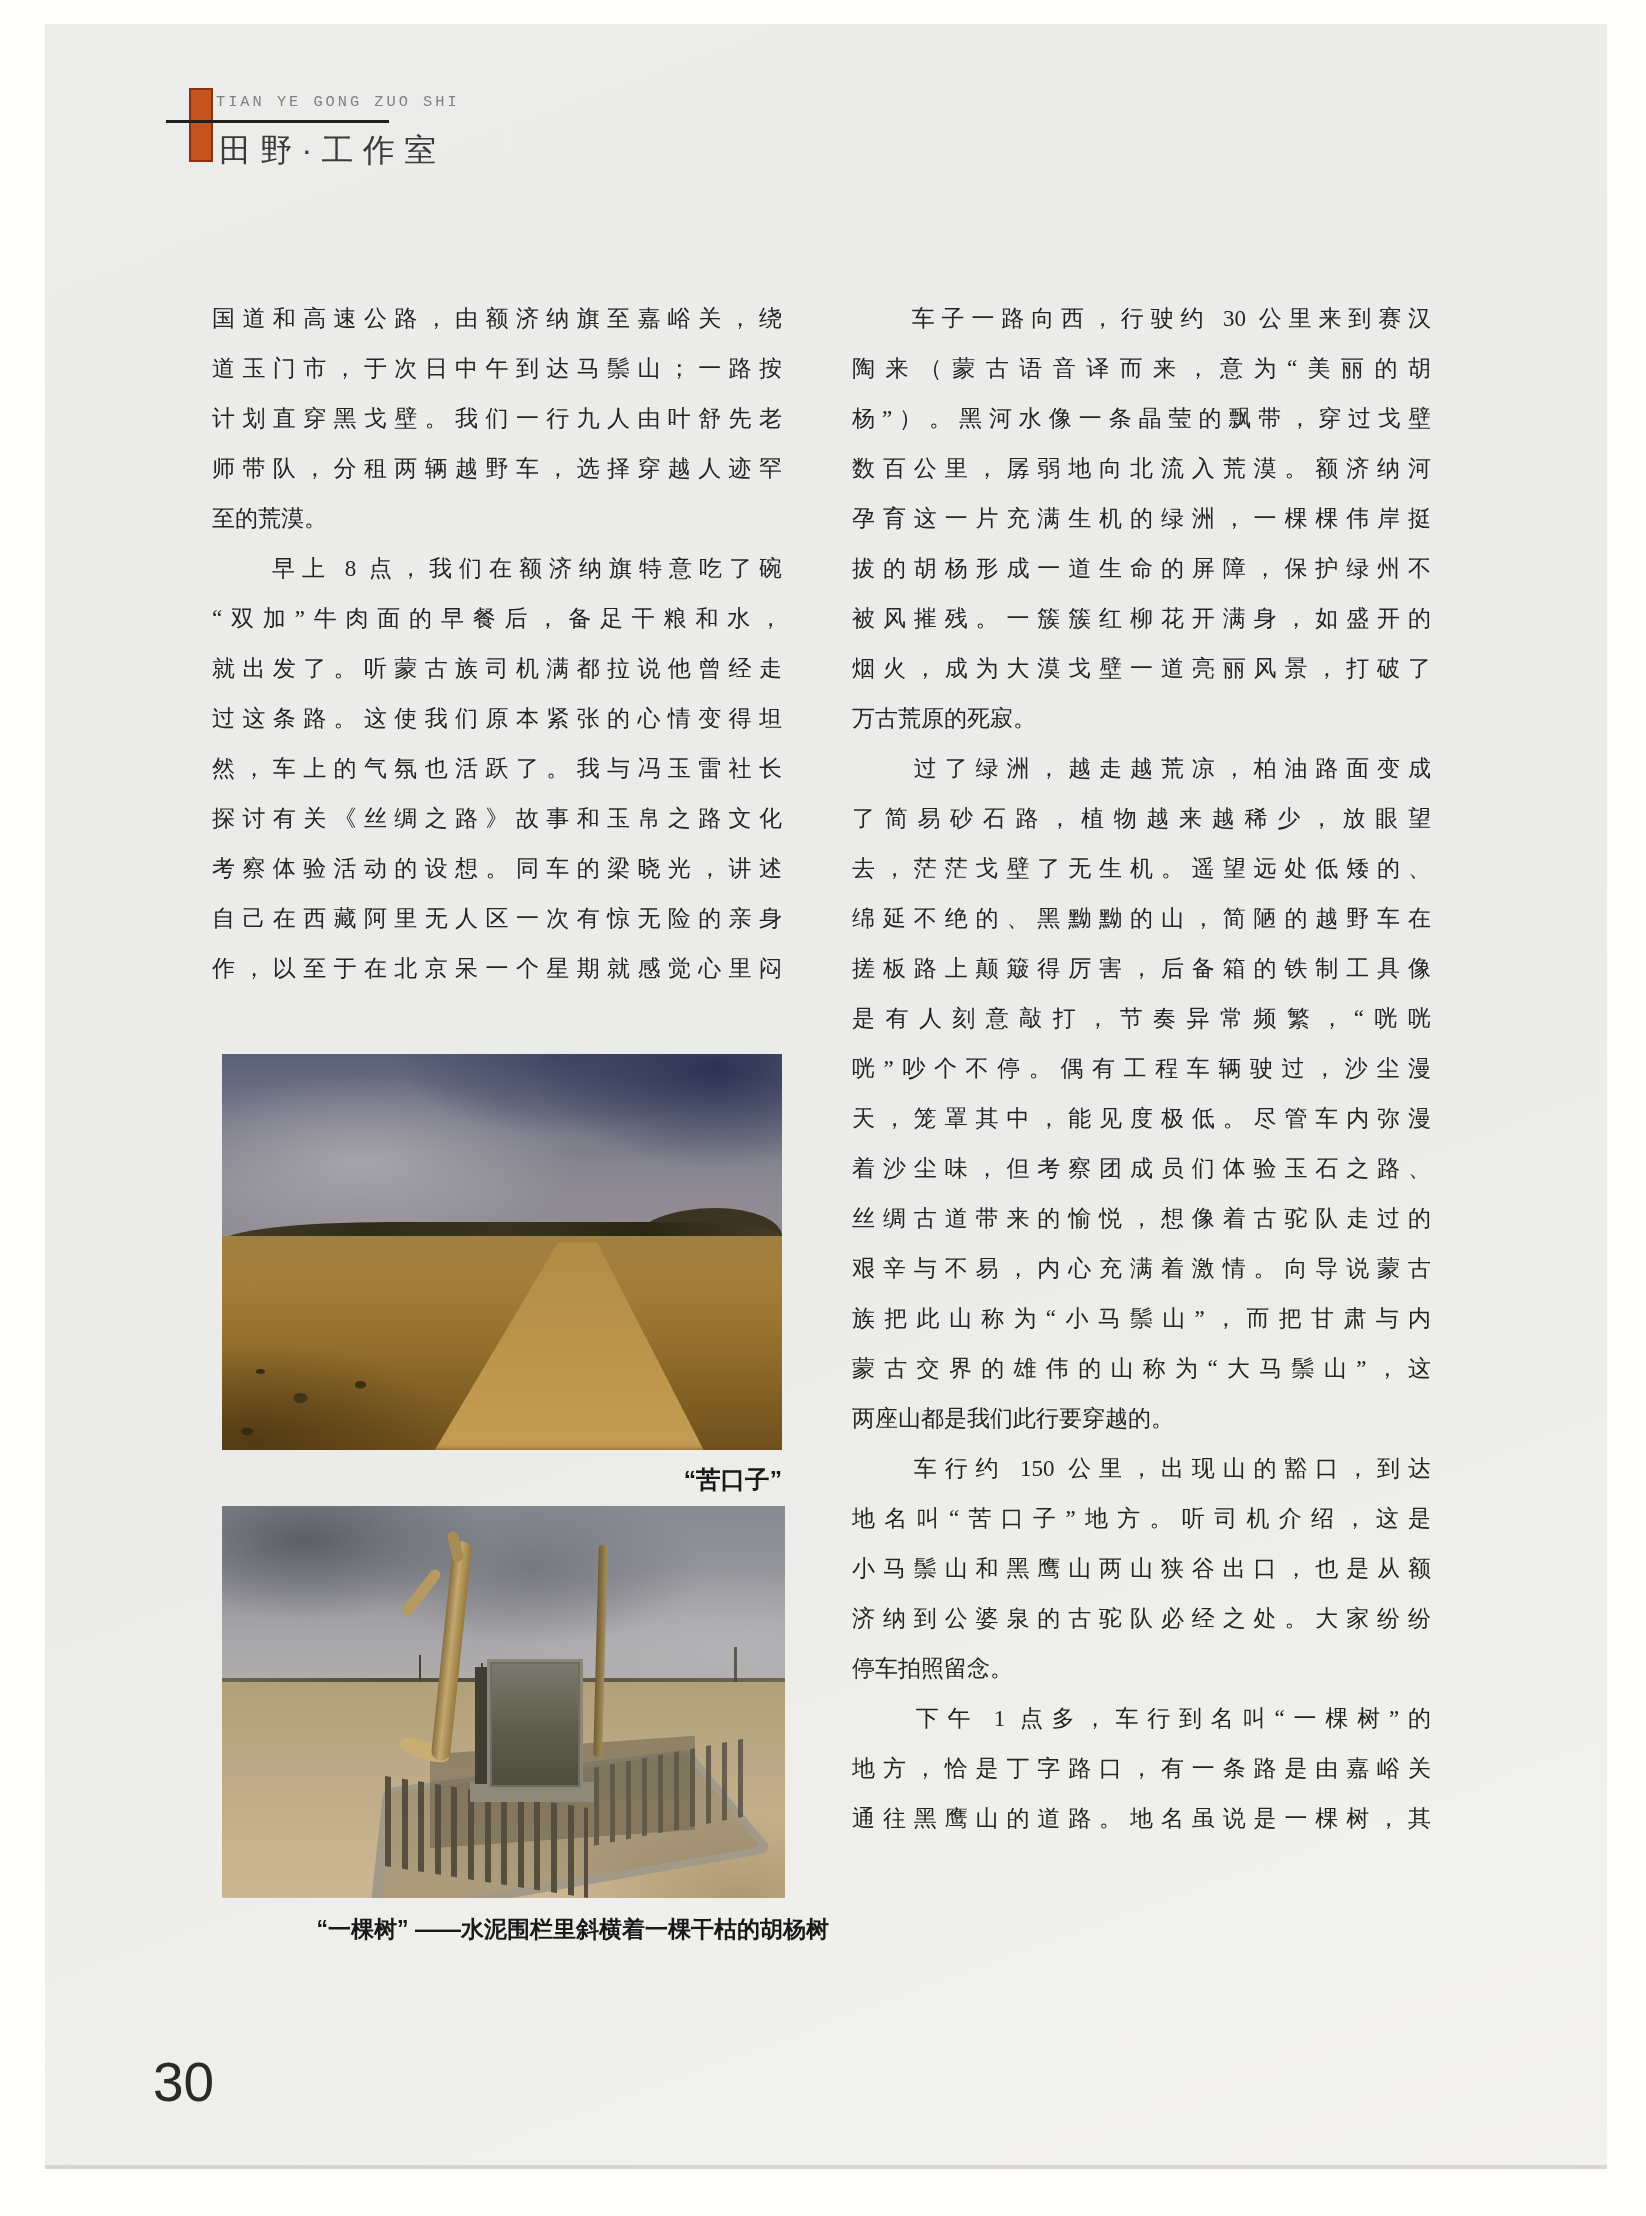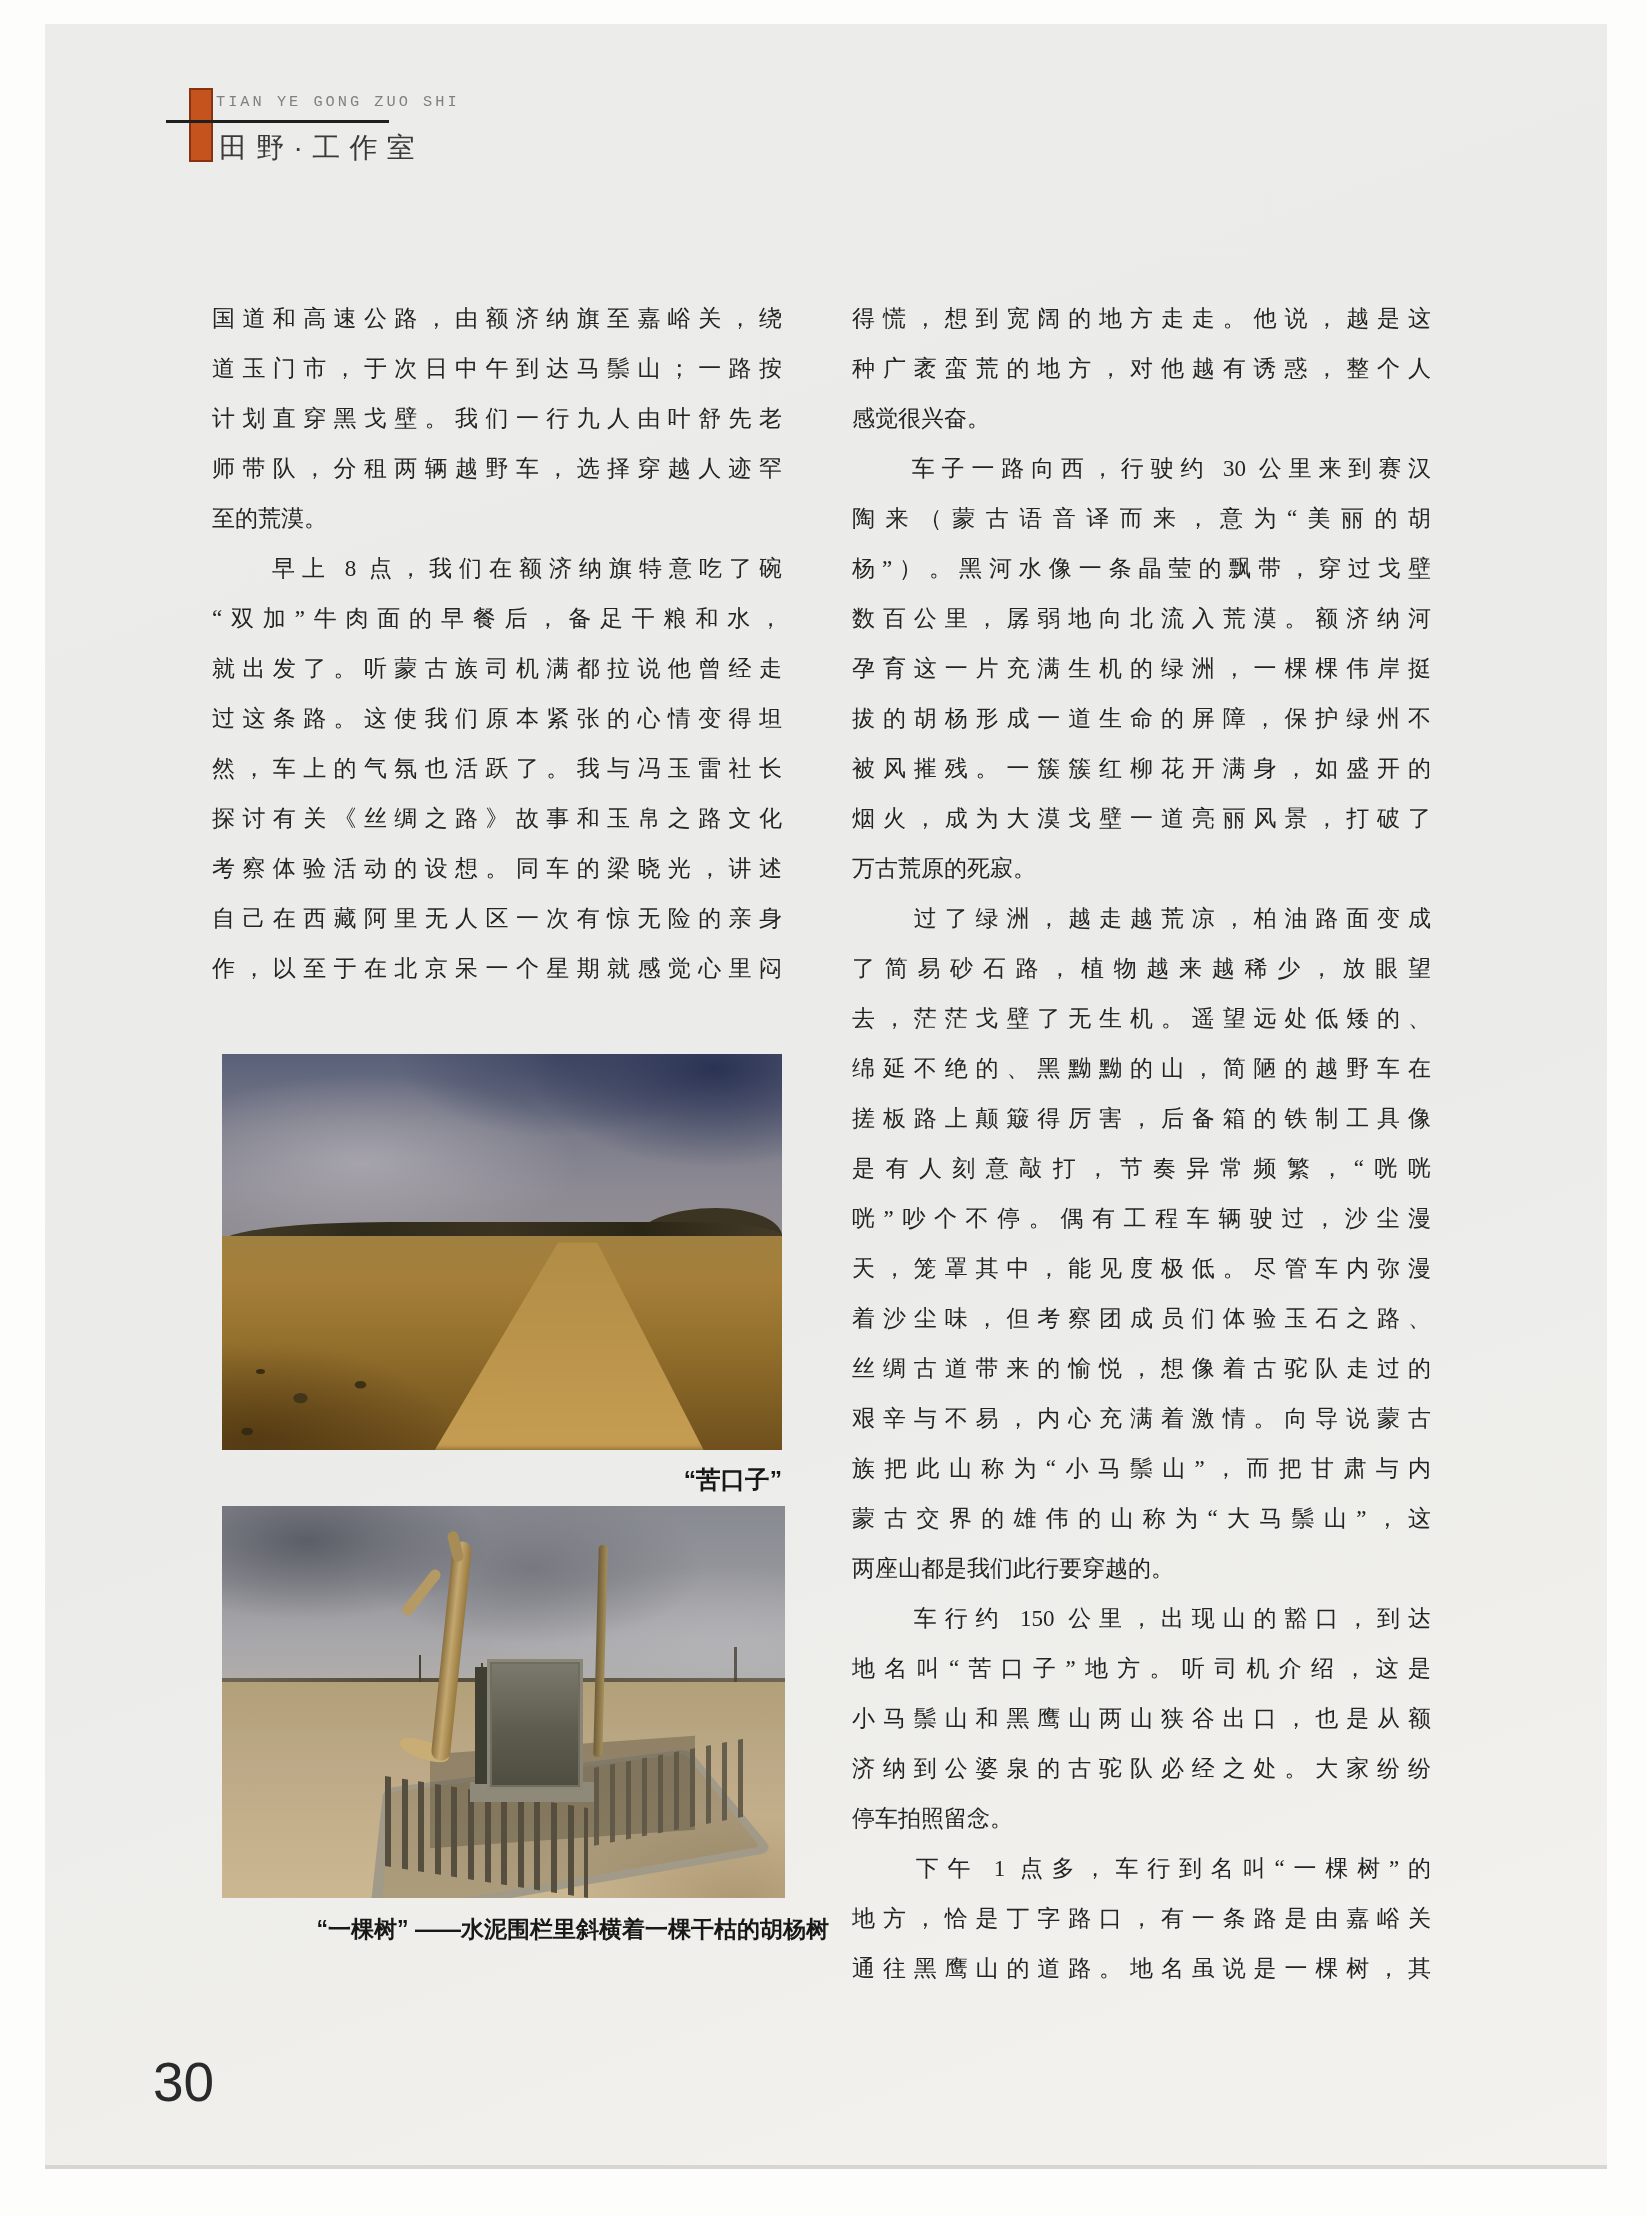--- a/index.html
+++ b/index.html
@@ -12,21 +12,21 @@
     background:linear-gradient(160deg,#ececea 0%,#ebebe9 55%,#f3f2ee 100%);
     border-bottom:4px solid #d7d6d2;
   }
   .abs{position:absolute;}
   
   .header-rule{left:121px;top:96px;width:223px;height:3.3px;background:#1f1f1f;z-index:3;}
   .header-block{left:144px;top:64px;width:20px;height:70px;background:#c4531e;border:2.7px solid #873312;z-index:2;}
   .header-latin{left:171px;top:69px;font-family:Liberation Mono, monospace;
     font-size:15.3px;color:#808080;letter-spacing:3px;white-space:nowrap;}
   .header-cn{left:174px;top:105px;font-family:"Liberation Sans","DejaVu Sans",sans-serif;
-    font-size:28px;color:#3a3a3a;letter-spacing:9.3px;white-space:nowrap;}
+    font-size:32px;color:#3a3a3a;letter-spacing:9.3px;white-space:nowrap;}
   
   .col{position:absolute;top:270px;font-size:23px;line-height:50px;color:#242424;}
   .col-left{left:167px;width:570px;}
   .col-right{left:807px;width:579px;}
   .tline{text-align:justify;text-align-last:justify;white-space:pre-wrap;height:50px;overflow:hidden;}
   .tline-short{text-align-last:left;}
   
   .figure{position:absolute;overflow:hidden;}
   .figure-1{left:177px;top:1030px;width:560px;height:396px;}
   .figure-2{left:177px;top:1482px;width:563px;height:392px;}
@@ -156,25 +156,20 @@
     <div class="abs f2-root"></div>
     <div class="abs f2-trunk"></div>
     <div class="abs f2-branch"></div>
     <div class="abs f2-stub"></div>
     <div class="abs f2-pole"></div>
   </div>
   <div class="caption caption-2">“一棵树” ——水泥围栏里斜横着一棵干枯的胡杨树</div>
 
   <div class="col col-right">
     <div>
-        <div class="tline">得慌，想到宽阔的地方走走。他说，越是这</div>
-        <div class="tline">种广袤蛮荒的地方，对他越有诱惑，整个人</div>
-        <div class="tline tline-short">感觉很兴奋。</div>
-      </div>
-    <div>
         <div class="tline">　　车子一路向西，行驶约 30 公里来到赛汉</div>
         <div class="tline">陶来（蒙古语音译而来，意为“美丽的胡</div>
         <div class="tline">杨”）。黑河水像一条晶莹的飘带，穿过戈壁</div>
         <div class="tline">数百公里，孱弱地向北流入荒漠。额济纳河</div>
         <div class="tline">孕育这一片充满生机的绿洲，一棵棵伟岸挺</div>
         <div class="tline">拔的胡杨形成一道生命的屏障，保护绿州不</div>
         <div class="tline">被风摧残。一簇簇红柳花开满身，如盛开的</div>
         <div class="tline">烟火，成为大漠戈壁一道亮丽风景，打破了</div>
         <div class="tline tline-short">万古荒原的死寂。</div>
       </div>

